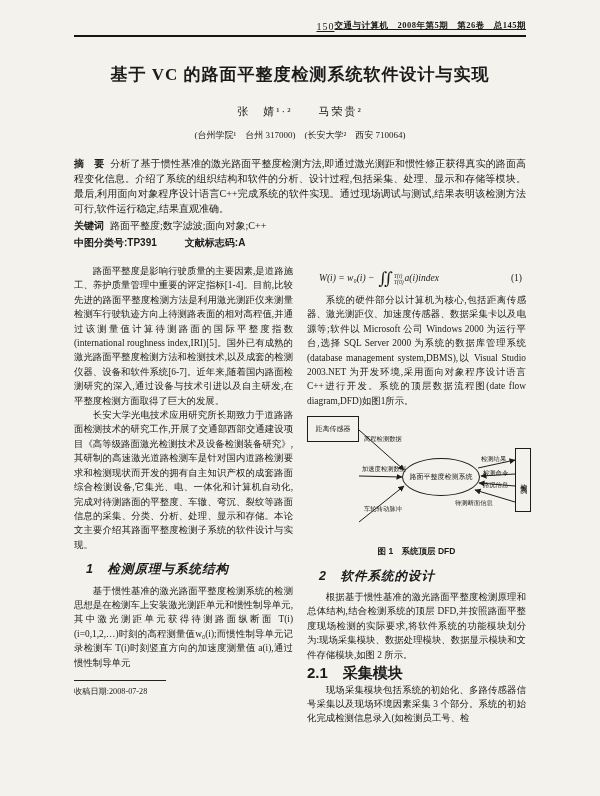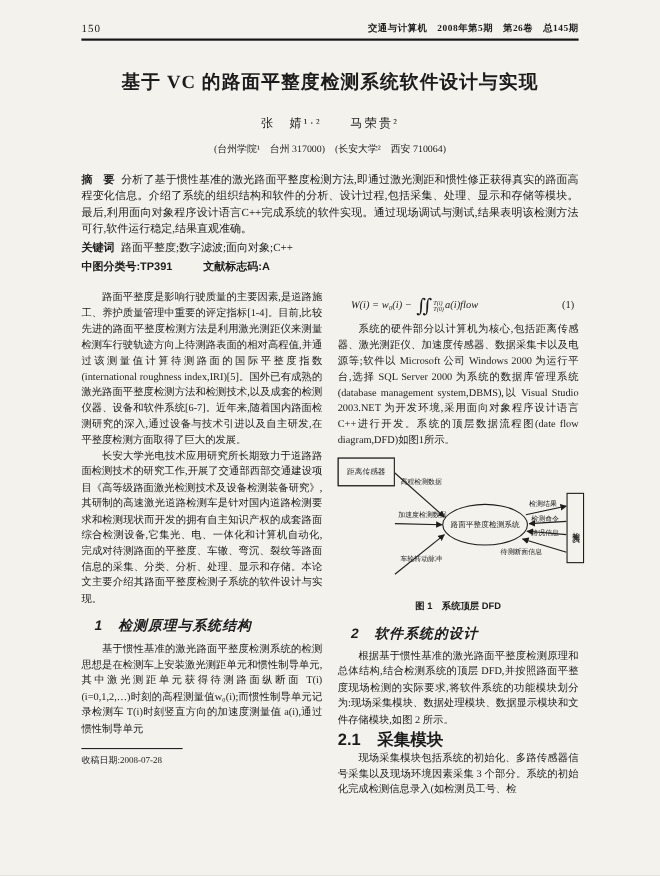--- a/index.html
+++ b/index.html
@@ -8,21 +8,21 @@
     width:600px;height:796px;
     margin:0 auto;
     background:#f4f2ec;
     color:#1b1b1b;
     font-family:"Liberation Serif","DejaVu Serif",serif;
     overflow:hidden;
     box-sizing:border-box;
   }
   .inner{position:relative;width:452px;margin:0 auto;padding-top:20px;}
   
-  .hdr{display:flex;justify-content:space-between;align-items:flex-end;font-size:9px;}
+  .hdr{display:flex;justify-content:flex-end;align-items:flex-end;font-size:9px;text-decoration:underline;}
   .hdr .pageno{font-size:10px;letter-spacing:1px;}
   .hdr .journal{font-size:8.5px;font-weight:bold;letter-spacing:.5px;}
   .hdr-rule{border-bottom:2.5px solid #151515;margin-top:3px;}
   
   .title{
     text-align:center;font-size:17px;font-weight:bold;
     letter-spacing:1px;margin:26px 0 0 0;
     font-family:"Liberation Serif","DejaVu Serif",serif;
   }
   .authors{text-align:center;font-size:11px;margin-top:18px;letter-spacing:2px;}
@@ -134,21 +134,21 @@
 
         <div class="formula">
           <span class="piece">W(i) = w₀(i) −</span>
           <span class="int-wrap">
             <span class="int-sign">∬</span>
             <span class="int-limits">
               <span>T(i)</span>
               <span>T(0)</span>
             </span>
           </span>
-          <span class="piece">a(i)flow</span>
+          <span class="piece">a(i)index</span>
           <span class="eq-num">(1)</span>
         </div>
 
         <p class="ind">系统的硬件部分以计算机为核心,包括距离传感器、激光测距仪、加速度传感器、数据采集卡以及电源等;软件以 Microsoft 公司 Windows 2000 为运行平台,选择 SQL Server 2000 为系统的数据库管理系统(database management system,DBMS),以 Visual Studio 2003.NET 为开发环境,采用面向对象程序设计语言C++进行开发。系统的顶层数据流程图(date flow diagram,DFD)如图1所示。</p>
 
         <div class="figure">
           <svg class="arrows" width="225" height="124" viewBox="0 0 225 124">
             <defs>
               <marker id="ah" markerWidth="7" markerHeight="7" refX="5.5" refY="3" orient="auto">
                 <path d="M0,0 L6,3 L0,6 z" fill="#1d1d1d"></path>

